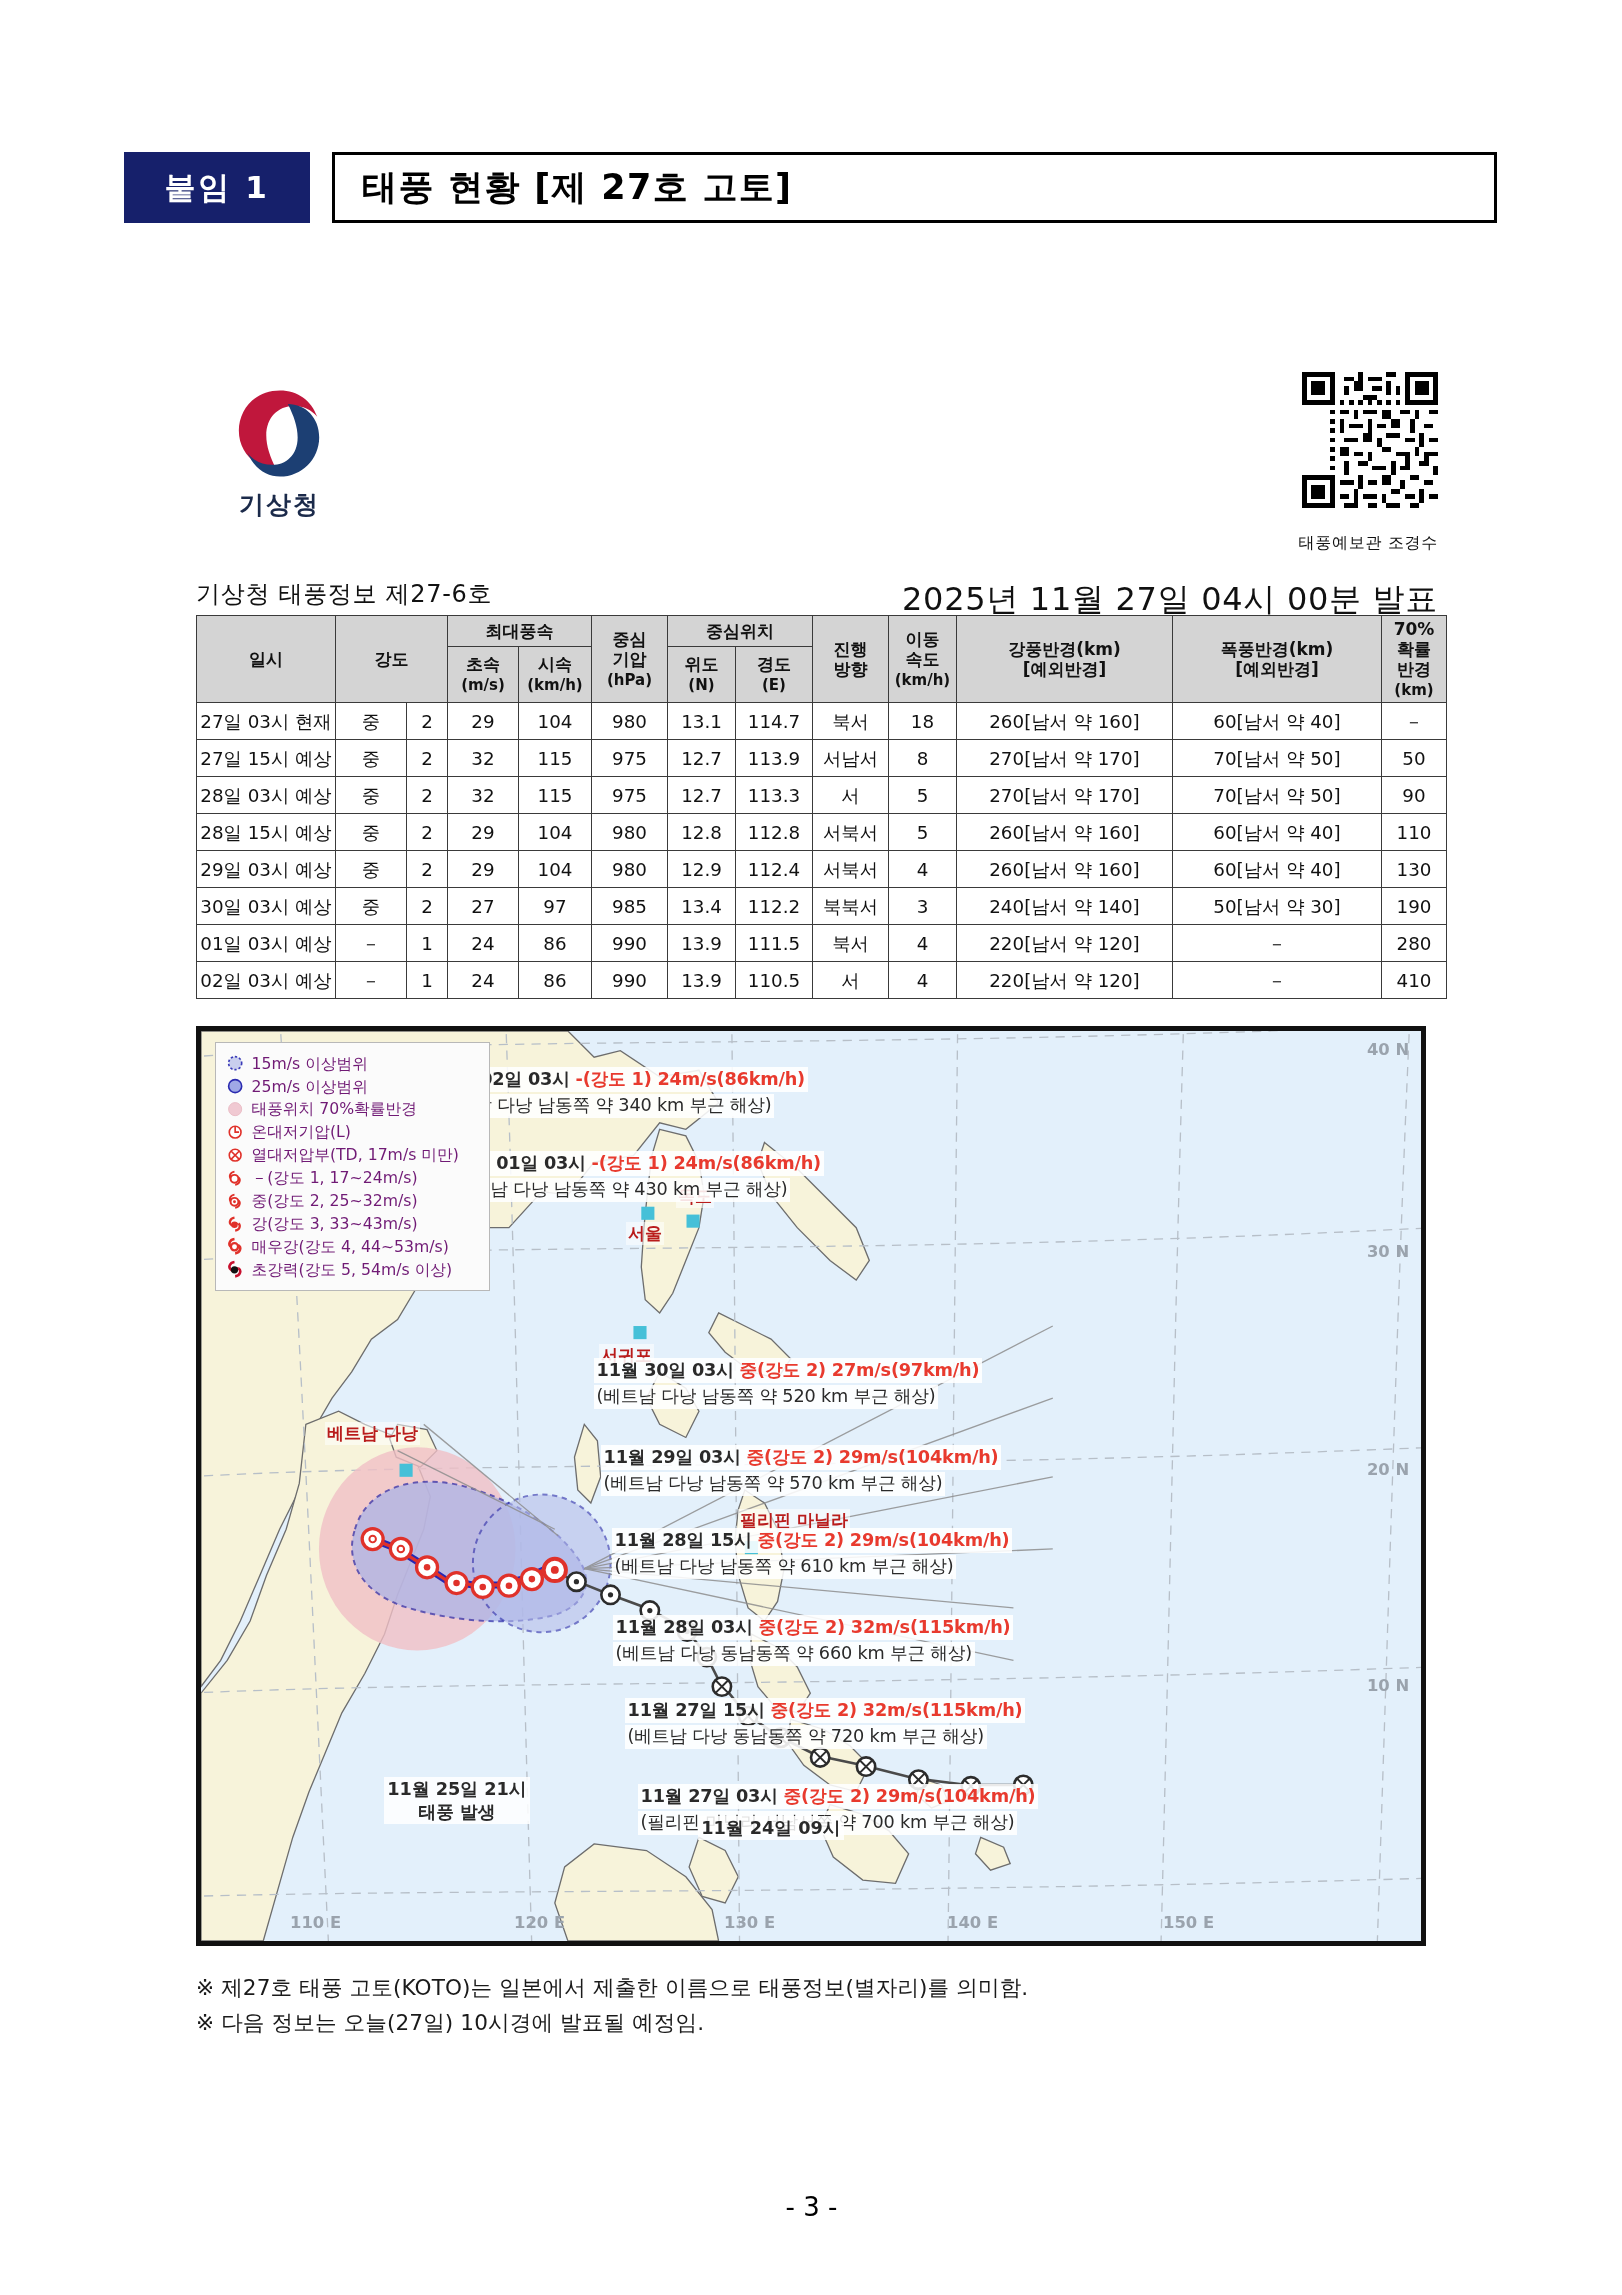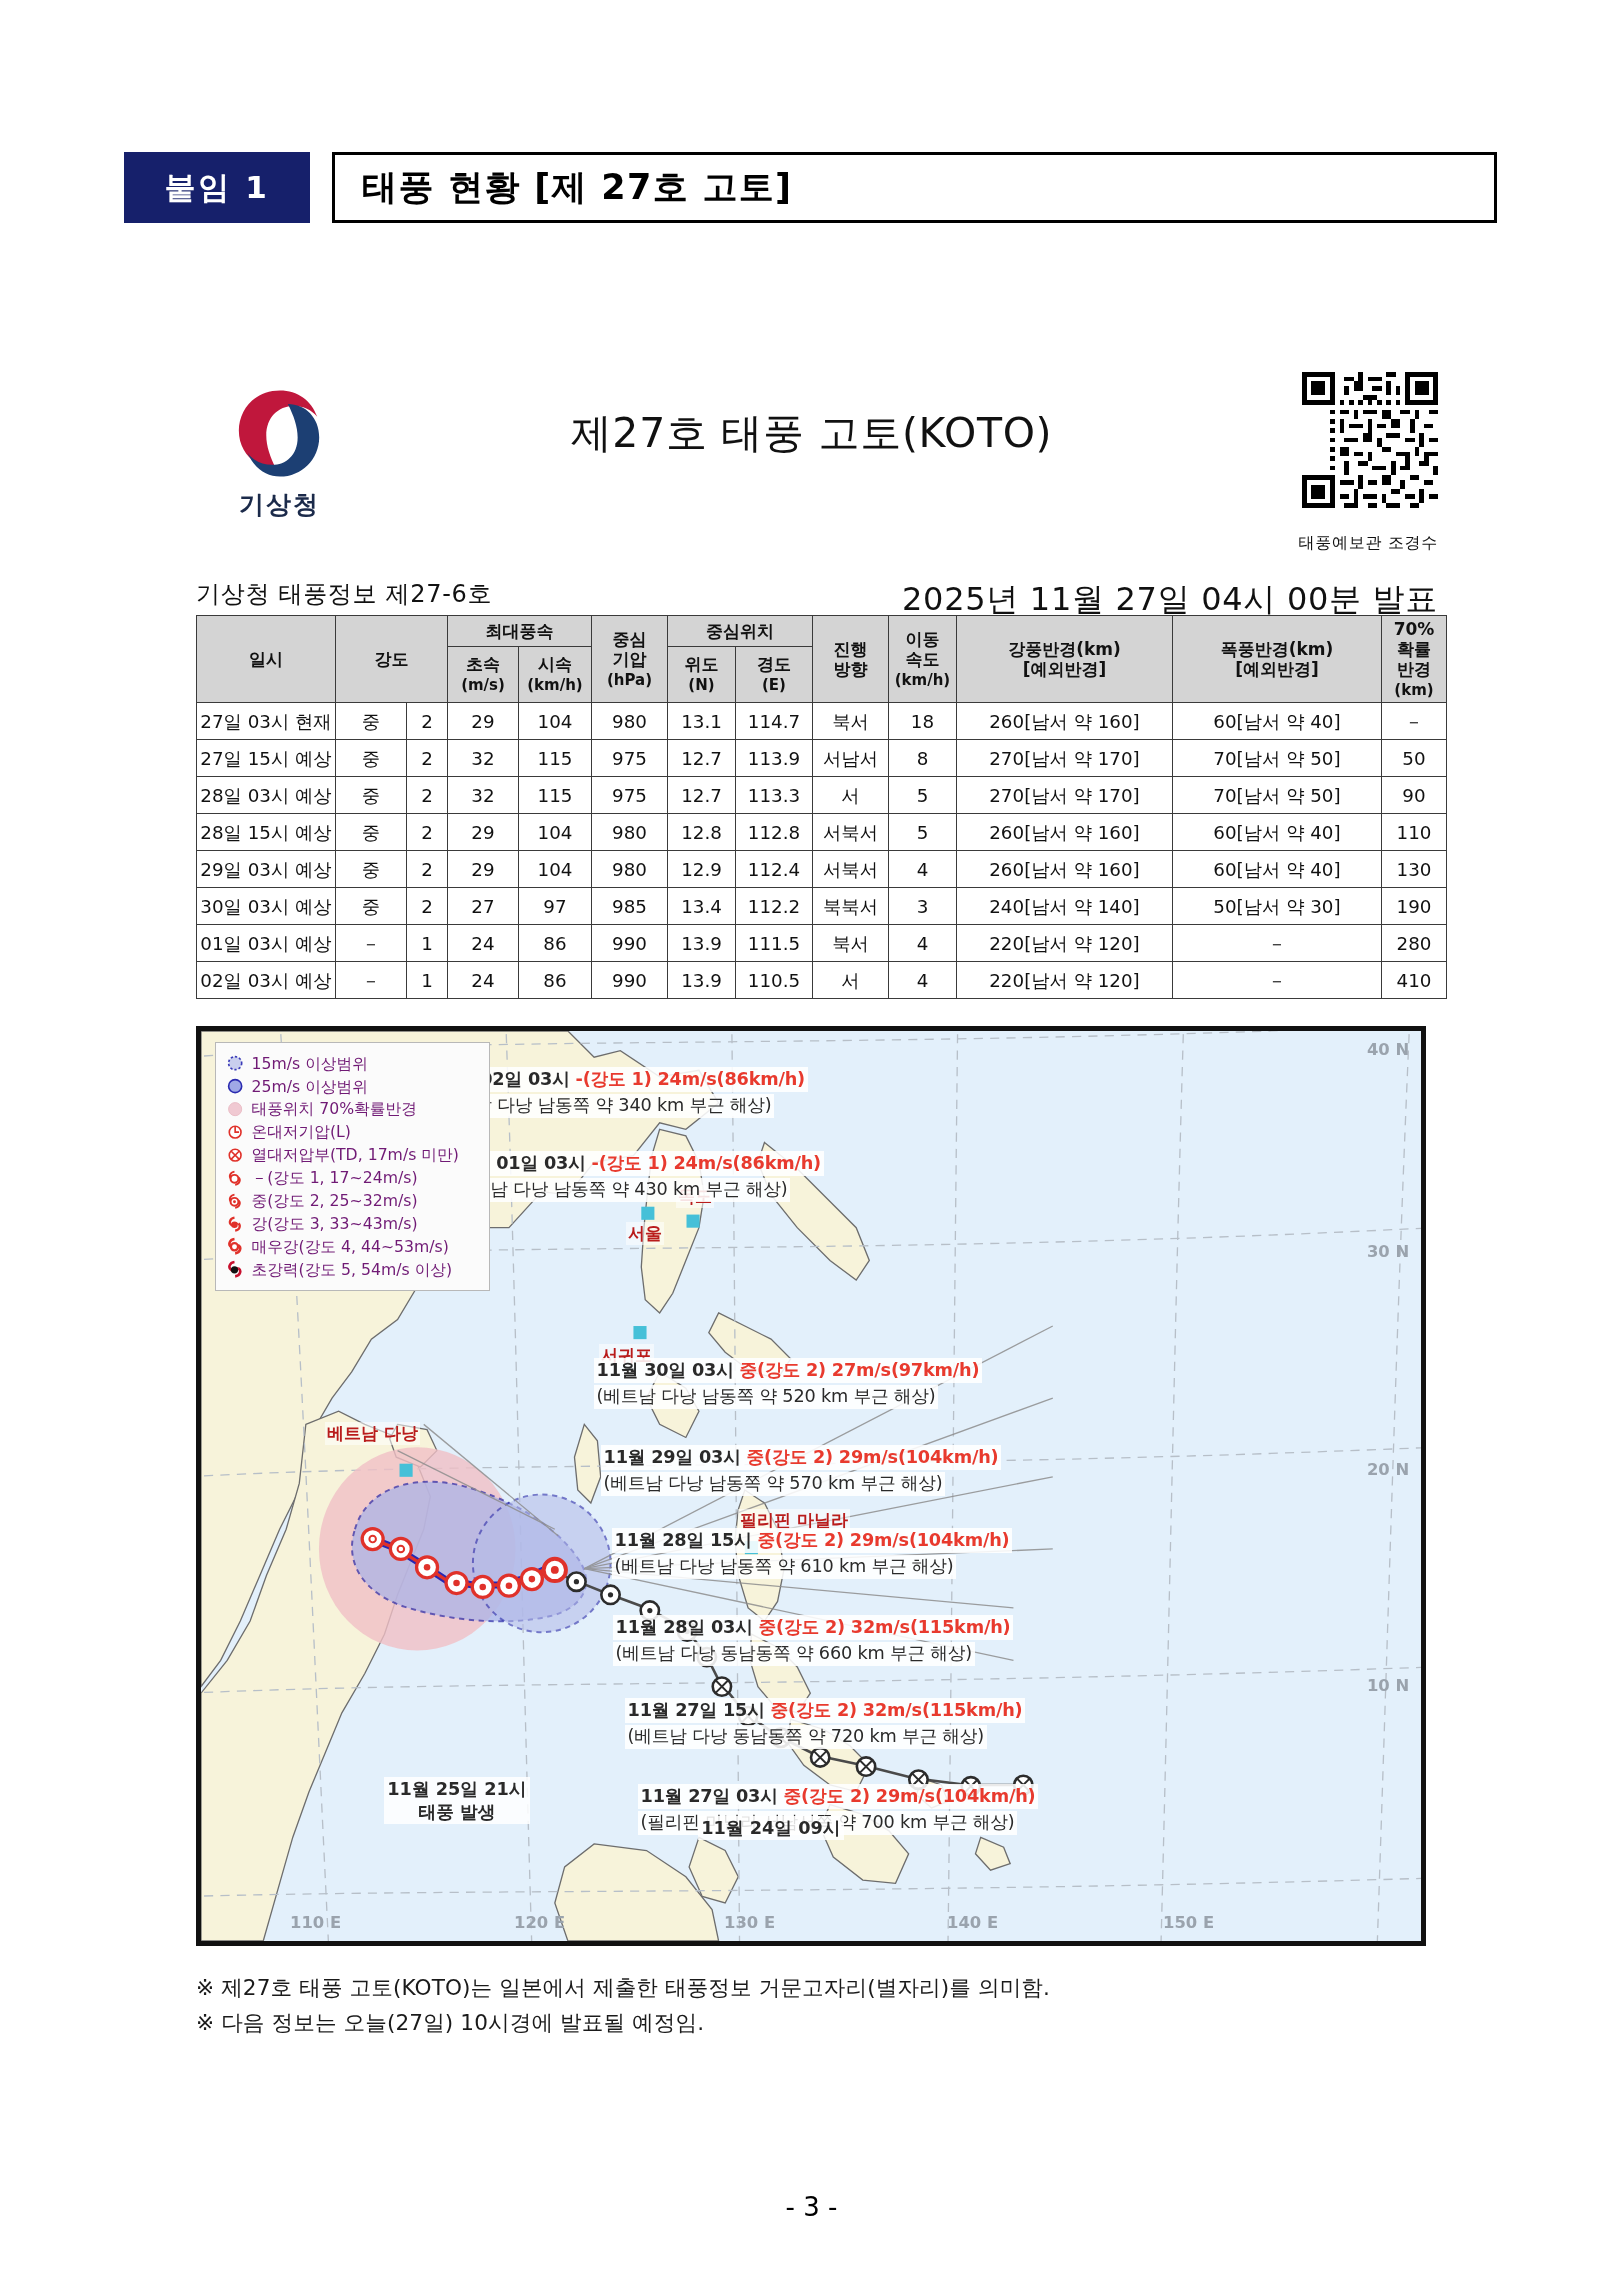--- a/index.html
+++ b/index.html
@@ -202,21 +202,20 @@
   </div>
 
   <div class="kma-logo">
     <svg class="kma-mark" viewBox="0 0 100 100">
       <path d="M50 6 C24 6 8 26 8 47 C8 70 26 86 46 86 C40 74 36 63 36 52 C36 34 48 22 64 22 C74 22 82 26 88 33 C82 16 68 6 50 6 Z" fill="#c0173c"></path>
       <path d="M50 94 C72 94 90 76 90 54 C90 34 76 20 58 20 C64 32 68 43 68 54 C68 72 56 82 42 82 C32 82 23 78 17 70 C24 86 36 94 50 94 Z" fill="#1c3f73"></path>
     </svg>
     <div class="kma-name">기상청</div>
   </div>
 
-  <div class="doc-title">제27호 태풍 고토(KOTO)</div>
 
   <svg class="qr" viewBox="0 0 29 29" shape-rendering="crispEdges">
     <rect width="29" height="29" fill="#fff"></rect>
     <g fill="#000">
 
       <rect x="0" y="0" width="7" height="1"></rect>
         <rect x="0" y="6" width="7" height="1"></rect>
       <rect x="0" y="0" width="1" height="7"></rect>
         <rect x="6" y="0" width="1" height="7"></rect>
       <rect x="2" y="2" width="3" height="3"></rect>
@@ -851,19 +850,19 @@
     <div class="gridlabel" style="right:11.8px; top:645px;">10 N</div>
 
     <div class="gridlabel" style="left:89px; bottom:9.2px;">110 E</div>
     <div class="gridlabel" style="left:313px; bottom:9.2px;">120 E</div>
     <div class="gridlabel" style="left:523px; bottom:9.2px;">130 E</div>
     <div class="gridlabel" style="left:746px; bottom:9.2px;">140 E</div>
     <div class="gridlabel" style="left:962px; bottom:9.2px;">150 E</div>
   </div>
 
   <div class="notes">
-    <div>※ 제27호 태풍 고토(KOTO)는 일본에서 제출한 태풍정보 거문고자리(별자리)를 의미함.</div>
+    <div>※ 제27호 태풍 고토(KOTO)는 일본에서 제출한 이름으로 태풍정보(별자리)를 의미함.</div>
     <div>※ 다음 정보는 오늘(27일) 10시경에 발표될 예정임.</div>
   </div>
 
   <div class="pageno">- 3 -</div>
 </div>
 
 
 </body></html>

